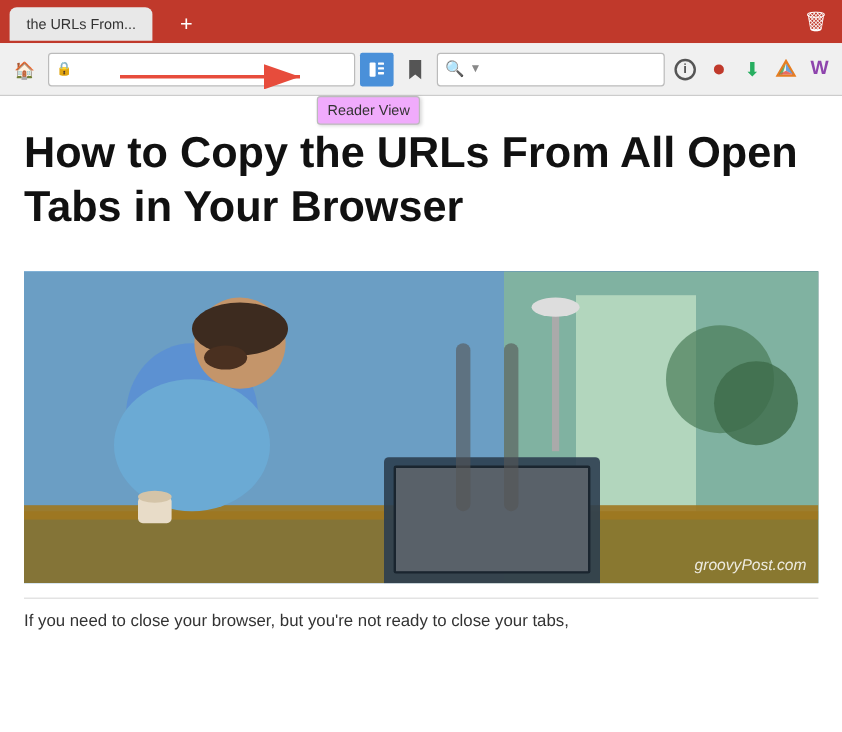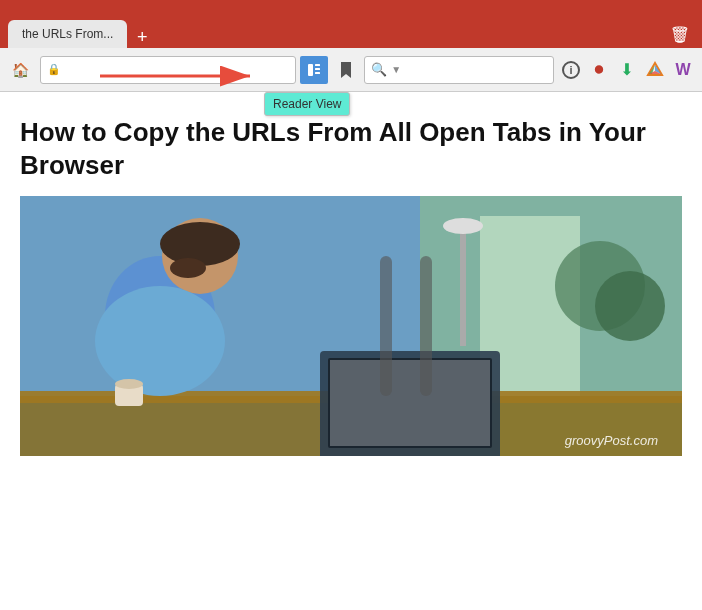--- a/index.html
+++ b/index.html
@@ -1,25 +1,26 @@
 <!DOCTYPE html>
 <html><head>
   <meta charset="utf-8">
   <style>
     * { margin: 0; padding: 0; box-sizing: border-box; }
     body { width: 702px; height: 610px; overflow: hidden; font-family: Arial, sans-serif; background: #fff; }
 
     
     .title-bar {
       background: #c0392b;
-      height: 48px;
-      display: flex;
-      align-items: flex-end;
+      height: 36px;
+      display: flex;
+      align-items: center;
       padding: 0 8px;
       position: relative;
+      gap: 13px;
     }
     .tab {
       background: #e8e8e8;
       border-radius: 6px 6px 0 0;
       padding: 6px 14px;
       font-size: 12px;
       color: #333;
       display: flex;
       align-items: center;
       gap: 6px;
@@ -158,21 +159,21 @@
       cursor: pointer;
       border-radius: 3px;
       font-size: 15px;
     }
 
     
     .tooltip {
       position: absolute;
       top: 44px;
       left: 264px;
-      background: #5eead4;
+      background: #f0abfc;
       border: 1px solid #bbb;
       border-radius: 3px;
       padding: 4px 8px;
       font-size: 12px;
       color: #333;
       white-space: nowrap;
       z-index: 100;
       box-shadow: 1px 1px 3px rgba(0,0,0,0.15);
     }
 
@@ -183,38 +184,38 @@
       left: 90px;
       z-index: 200;
     }
 
     
     .content {
       background: #fff;
       padding: 24px 20px 16px 20px;
     }
     .article-title {
-      font-size: 26px;
+      font-size: 36px;
       font-weight: 700;
       color: #111;
       line-height: 1.25;
-      margin-bottom: 15px;
+      margin-bottom: 32px;
     }
     .article-image {
       width: 100%;
       height: 260px;
       background: linear-gradient(135deg, #7bb3e0 0%, #5a9fd4 20%, #3d7ab5 40%, #2d5f8a 60%, #4a7c59 80%, #3a6b4a 100%);
       position: relative;
       overflow: hidden;
     }
 
     .watermark {
       position: absolute;
       bottom: 8px;
-      right: 24px;
+      right: 10px;
       font-size: 13px;
       color: rgba(255,255,255,0.85);
       font-style: italic;
     }
 
     .article-snippet {
       font-size: 14px;
       color: #333;
       margin-top: 12px;
       border-top: 1px solid #ddd;
@@ -340,13 +341,14 @@
 
       <circle cx="580" cy="90" r="45" fill="#4a7c59" opacity="0.7"></circle>
       <circle cx="610" cy="110" r="35" fill="#3d6b4a" opacity="0.8"></circle>
 
       <rect x="440" y="30" width="6" height="120" fill="#aaa"></rect>
       <ellipse cx="443" cy="30" rx="20" ry="8" fill="#ddd"></ellipse>
     </svg>
     <div class="watermark">groovyPost.com</div>
   </div>
 
+  <p class="article-snippet">If you need to close your browser, but you're not ready to close your tabs,</p>
 </div>
 
 </body></html>

